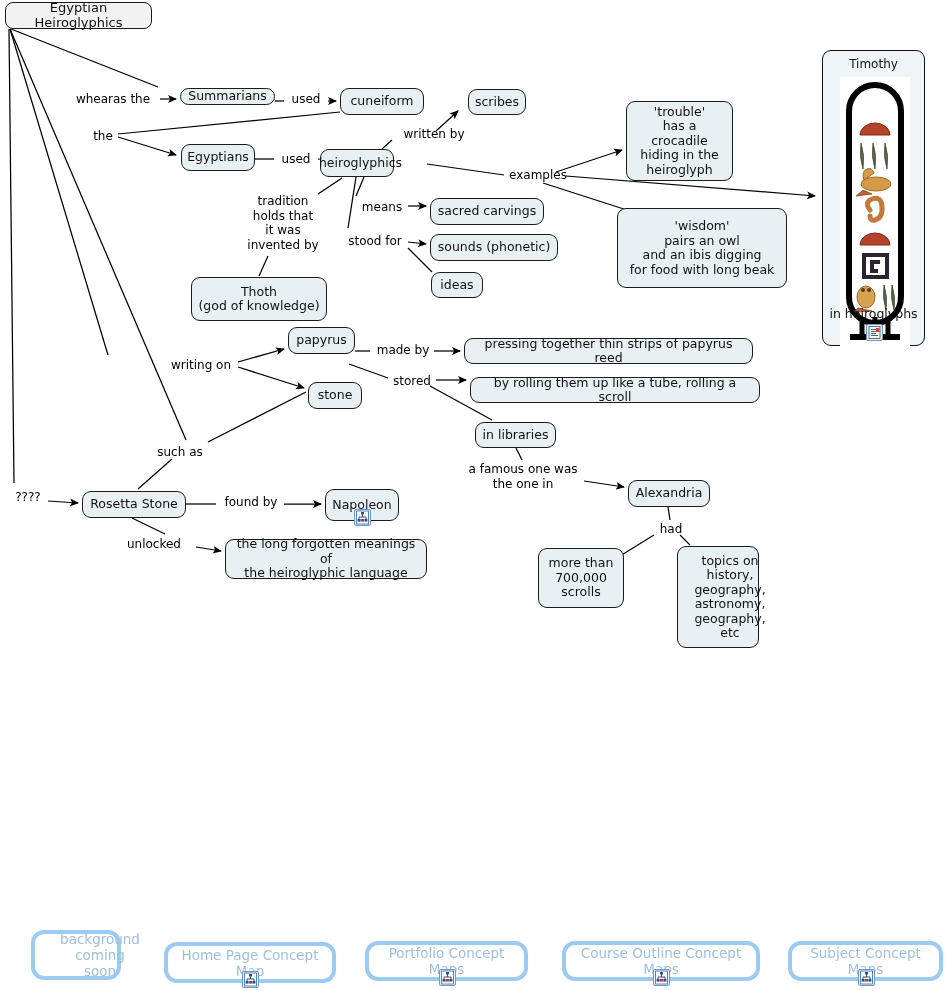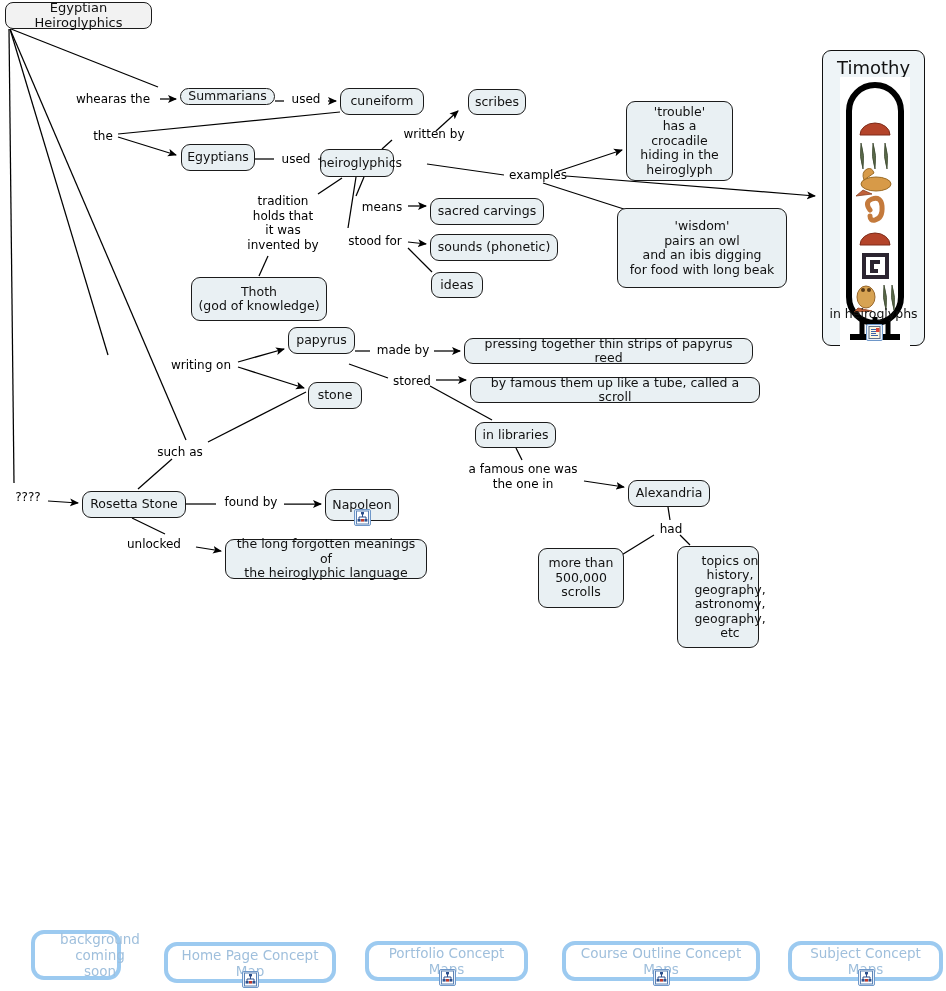--- a/index.html
+++ b/index.html
@@ -65,21 +65,21 @@
   #timothy-panel{
     position:absolute;
     left:822px;top:50px;width:103px;height:296px;
     box-sizing:border-box;
     background:#eef4f7;
     border:1.4px solid #111;
     border-radius:9px;
   }
   #timothy-panel .tp-title{
     position:absolute;left:0;top:6px;width:100%;
-    text-align:center;font-size:18px;color:#111;
+    text-align:center;font-size:12px;color:#111;
   }
   #timothy-panel .tp-foot{
     position:absolute;left:0;bottom:24px;width:100%;
     text-align:center;font-size:12.5px;color:#111;
   }
   #cartouche-img{
     position:absolute;left:17px;top:26px;width:70px;height:274px;
     background:#ffffff;
   }
 
@@ -271,25 +271,25 @@
 and an ibis digging
 for food with long beak</span></div>
       <div class="node plain" style="left: 430px; top: 198px; width: 114px; height: 27px;"><span>sacred carvings</span></div>
       <div class="node plain" style="left: 430px; top: 234px; width: 128px; height: 27px;"><span>sounds (phonetic)</span></div>
       <div class="node plain" style="left: 431px; top: 272px; width: 52px; height: 26px;"><span>ideas</span></div>
       <div class="node plain" style="left: 191px; top: 277px; width: 136px; height: 44px;"><span>Thoth
 (god of knowledge)</span></div>
       <div class="node plain" style="left: 288px; top: 327px; width: 67px; height: 27px;"><span>papyrus</span></div>
       <div class="node plain" style="left: 308px; top: 382px; width: 54px; height: 27px;"><span>stone</span></div>
       <div class="node plain" style="left: 464px; top: 338px; width: 289px; height: 26px;"><span>pressing together thin strips of papyrus reed</span></div>
-      <div class="node plain" style="left: 470px; top: 377px; width: 290px; height: 26px;"><span>by famous them up like a tube, called a scroll</span></div>
+      <div class="node plain" style="left: 470px; top: 377px; width: 290px; height: 26px;"><span>by rolling them up like a tube, rolling a scroll</span></div>
       <div class="node plain" style="left: 475px; top: 422px; width: 81px; height: 26px;"><span>in libraries</span></div>
       <div class="node plain" style="left: 628px; top: 480px; width: 82px; height: 27px;"><span>Alexandria</span></div>
       <div class="node plain" style="left: 538px; top: 548px; width: 86px; height: 60px;"><span>more than
-500,000
+700,000
 scrolls</span></div>
       <div class="node plain" style="left: 677px; top: 546px; width: 82px; height: 102px; padding-left: 30px;"><span>topics on
 history,
 geography,
 astronomy,
 geography,
 etc</span></div>
       <div class="node plain" style="left: 82px; top: 491px; width: 104px; height: 27px;"><span>Rosetta Stone</span></div>
       <div class="node plain" style="left: 325px; top: 489px; width: 74px; height: 32px;"><span>Napoleon</span></div>
       <span class="nodeicon" style="position: absolute; left: 354px; top: 509px;">

